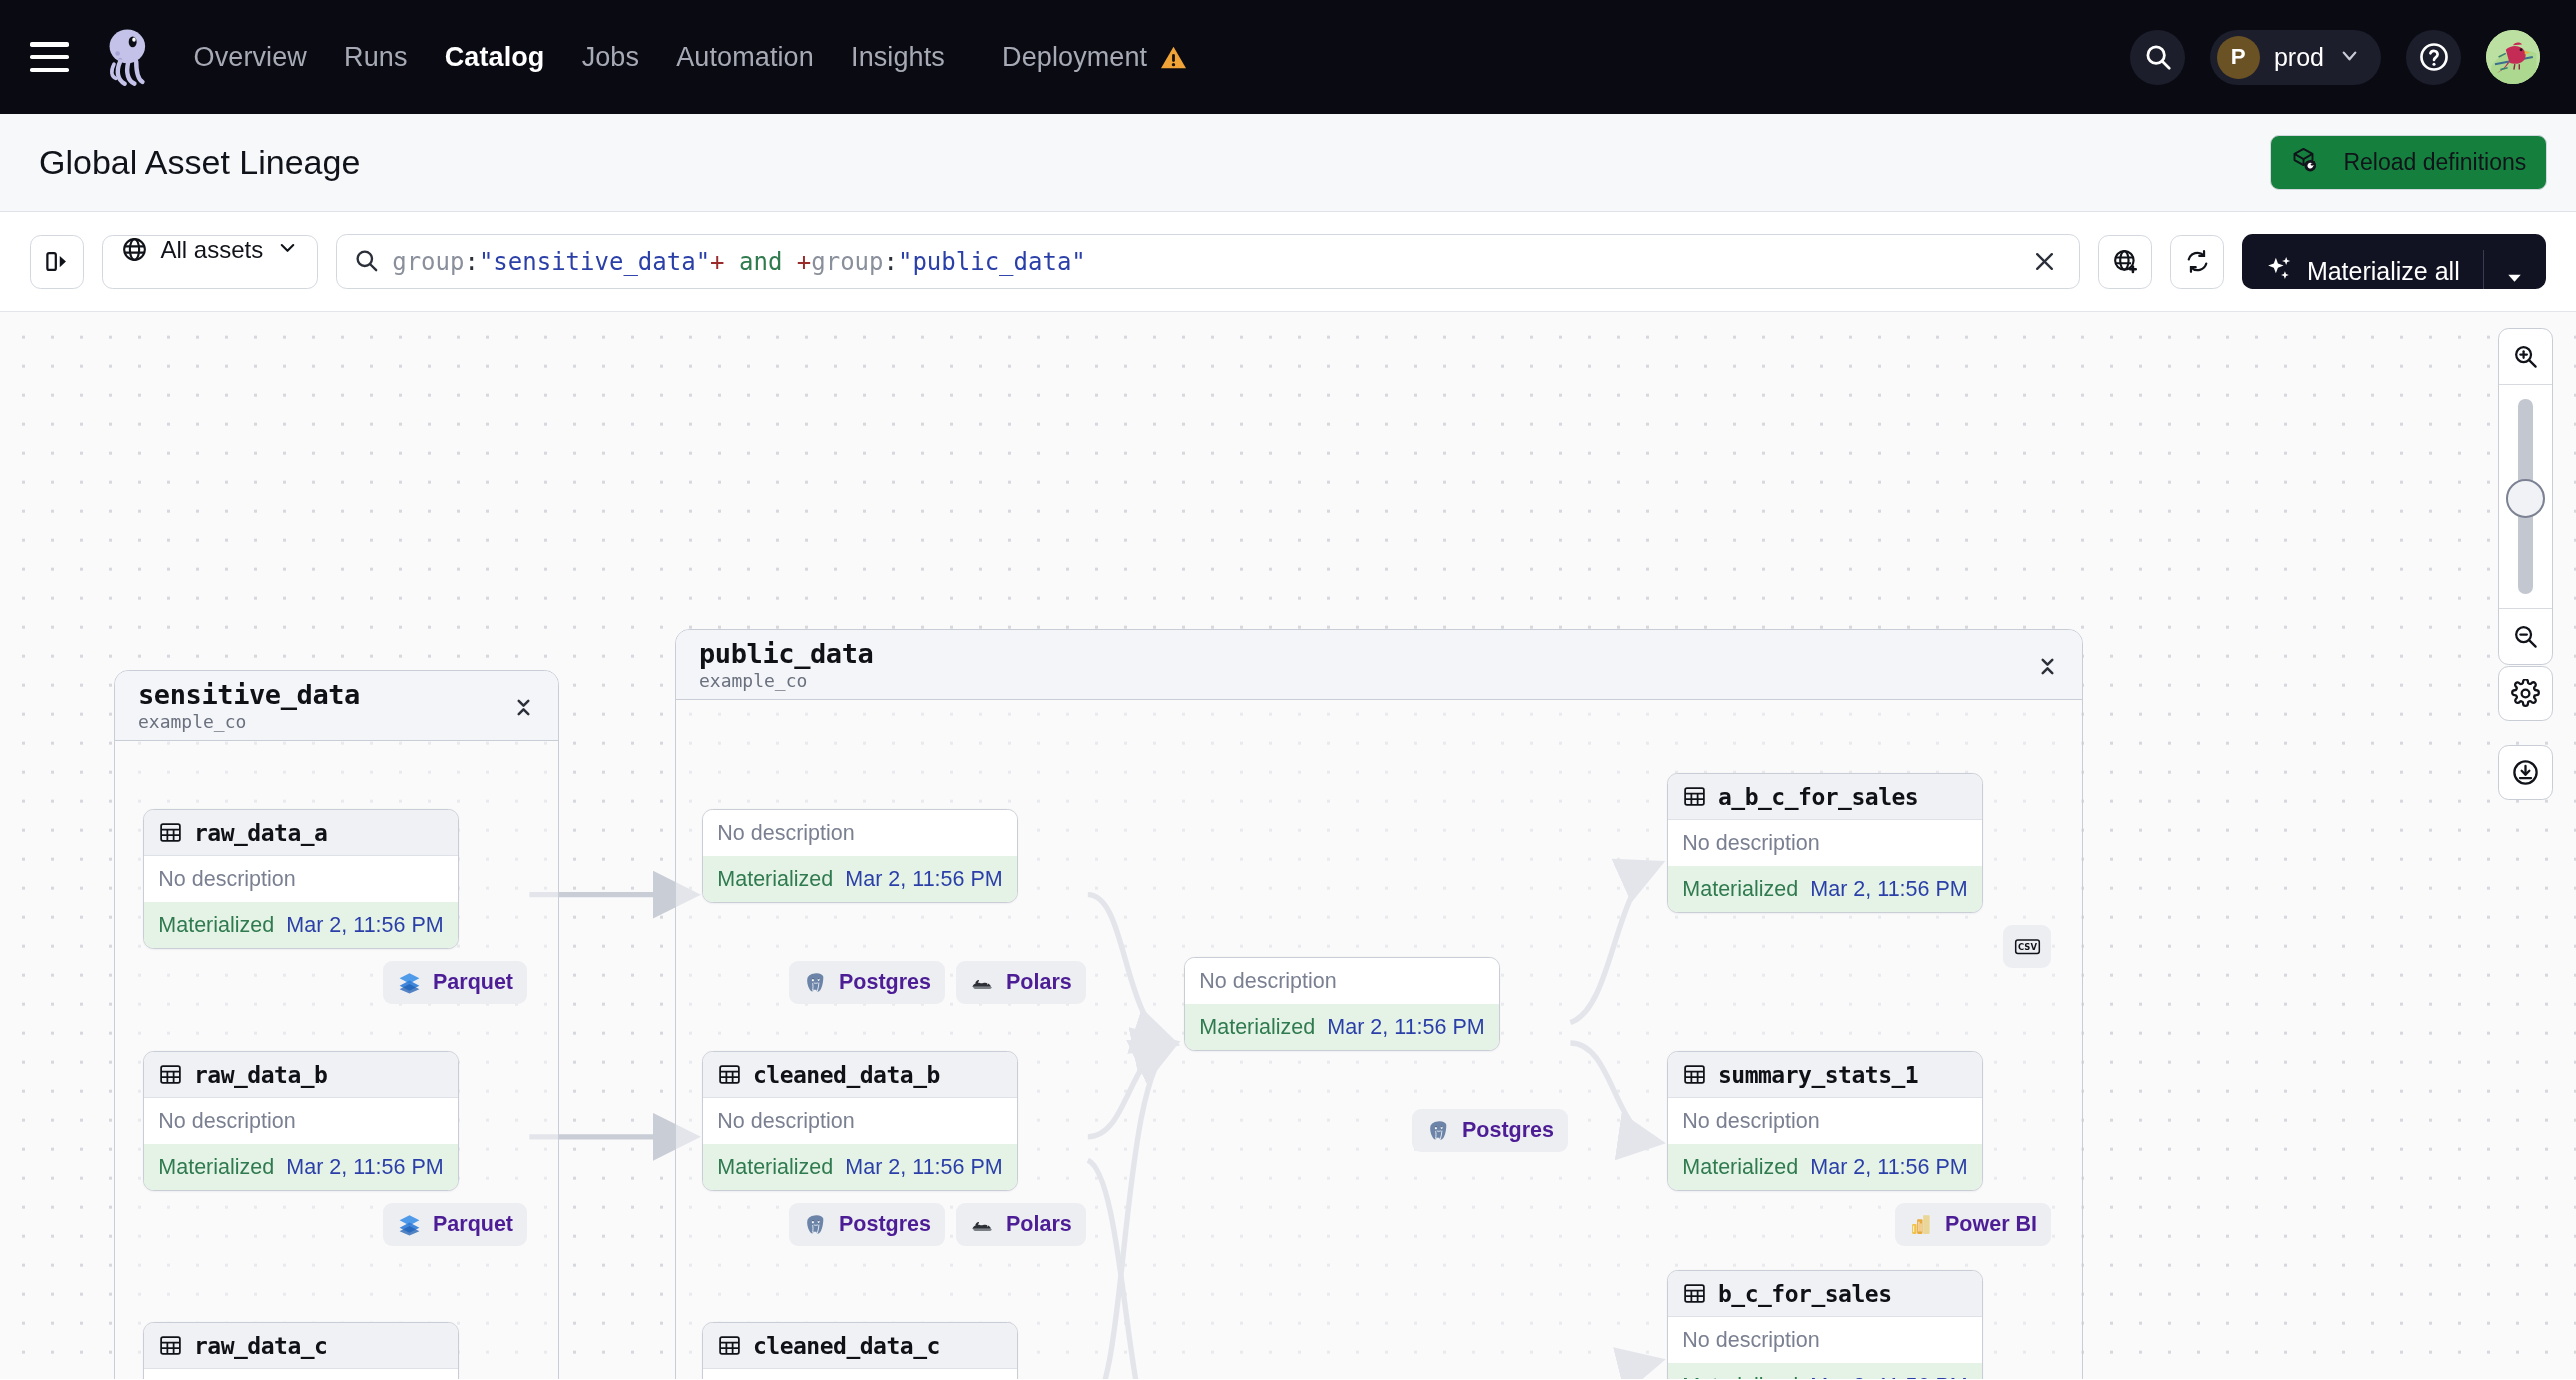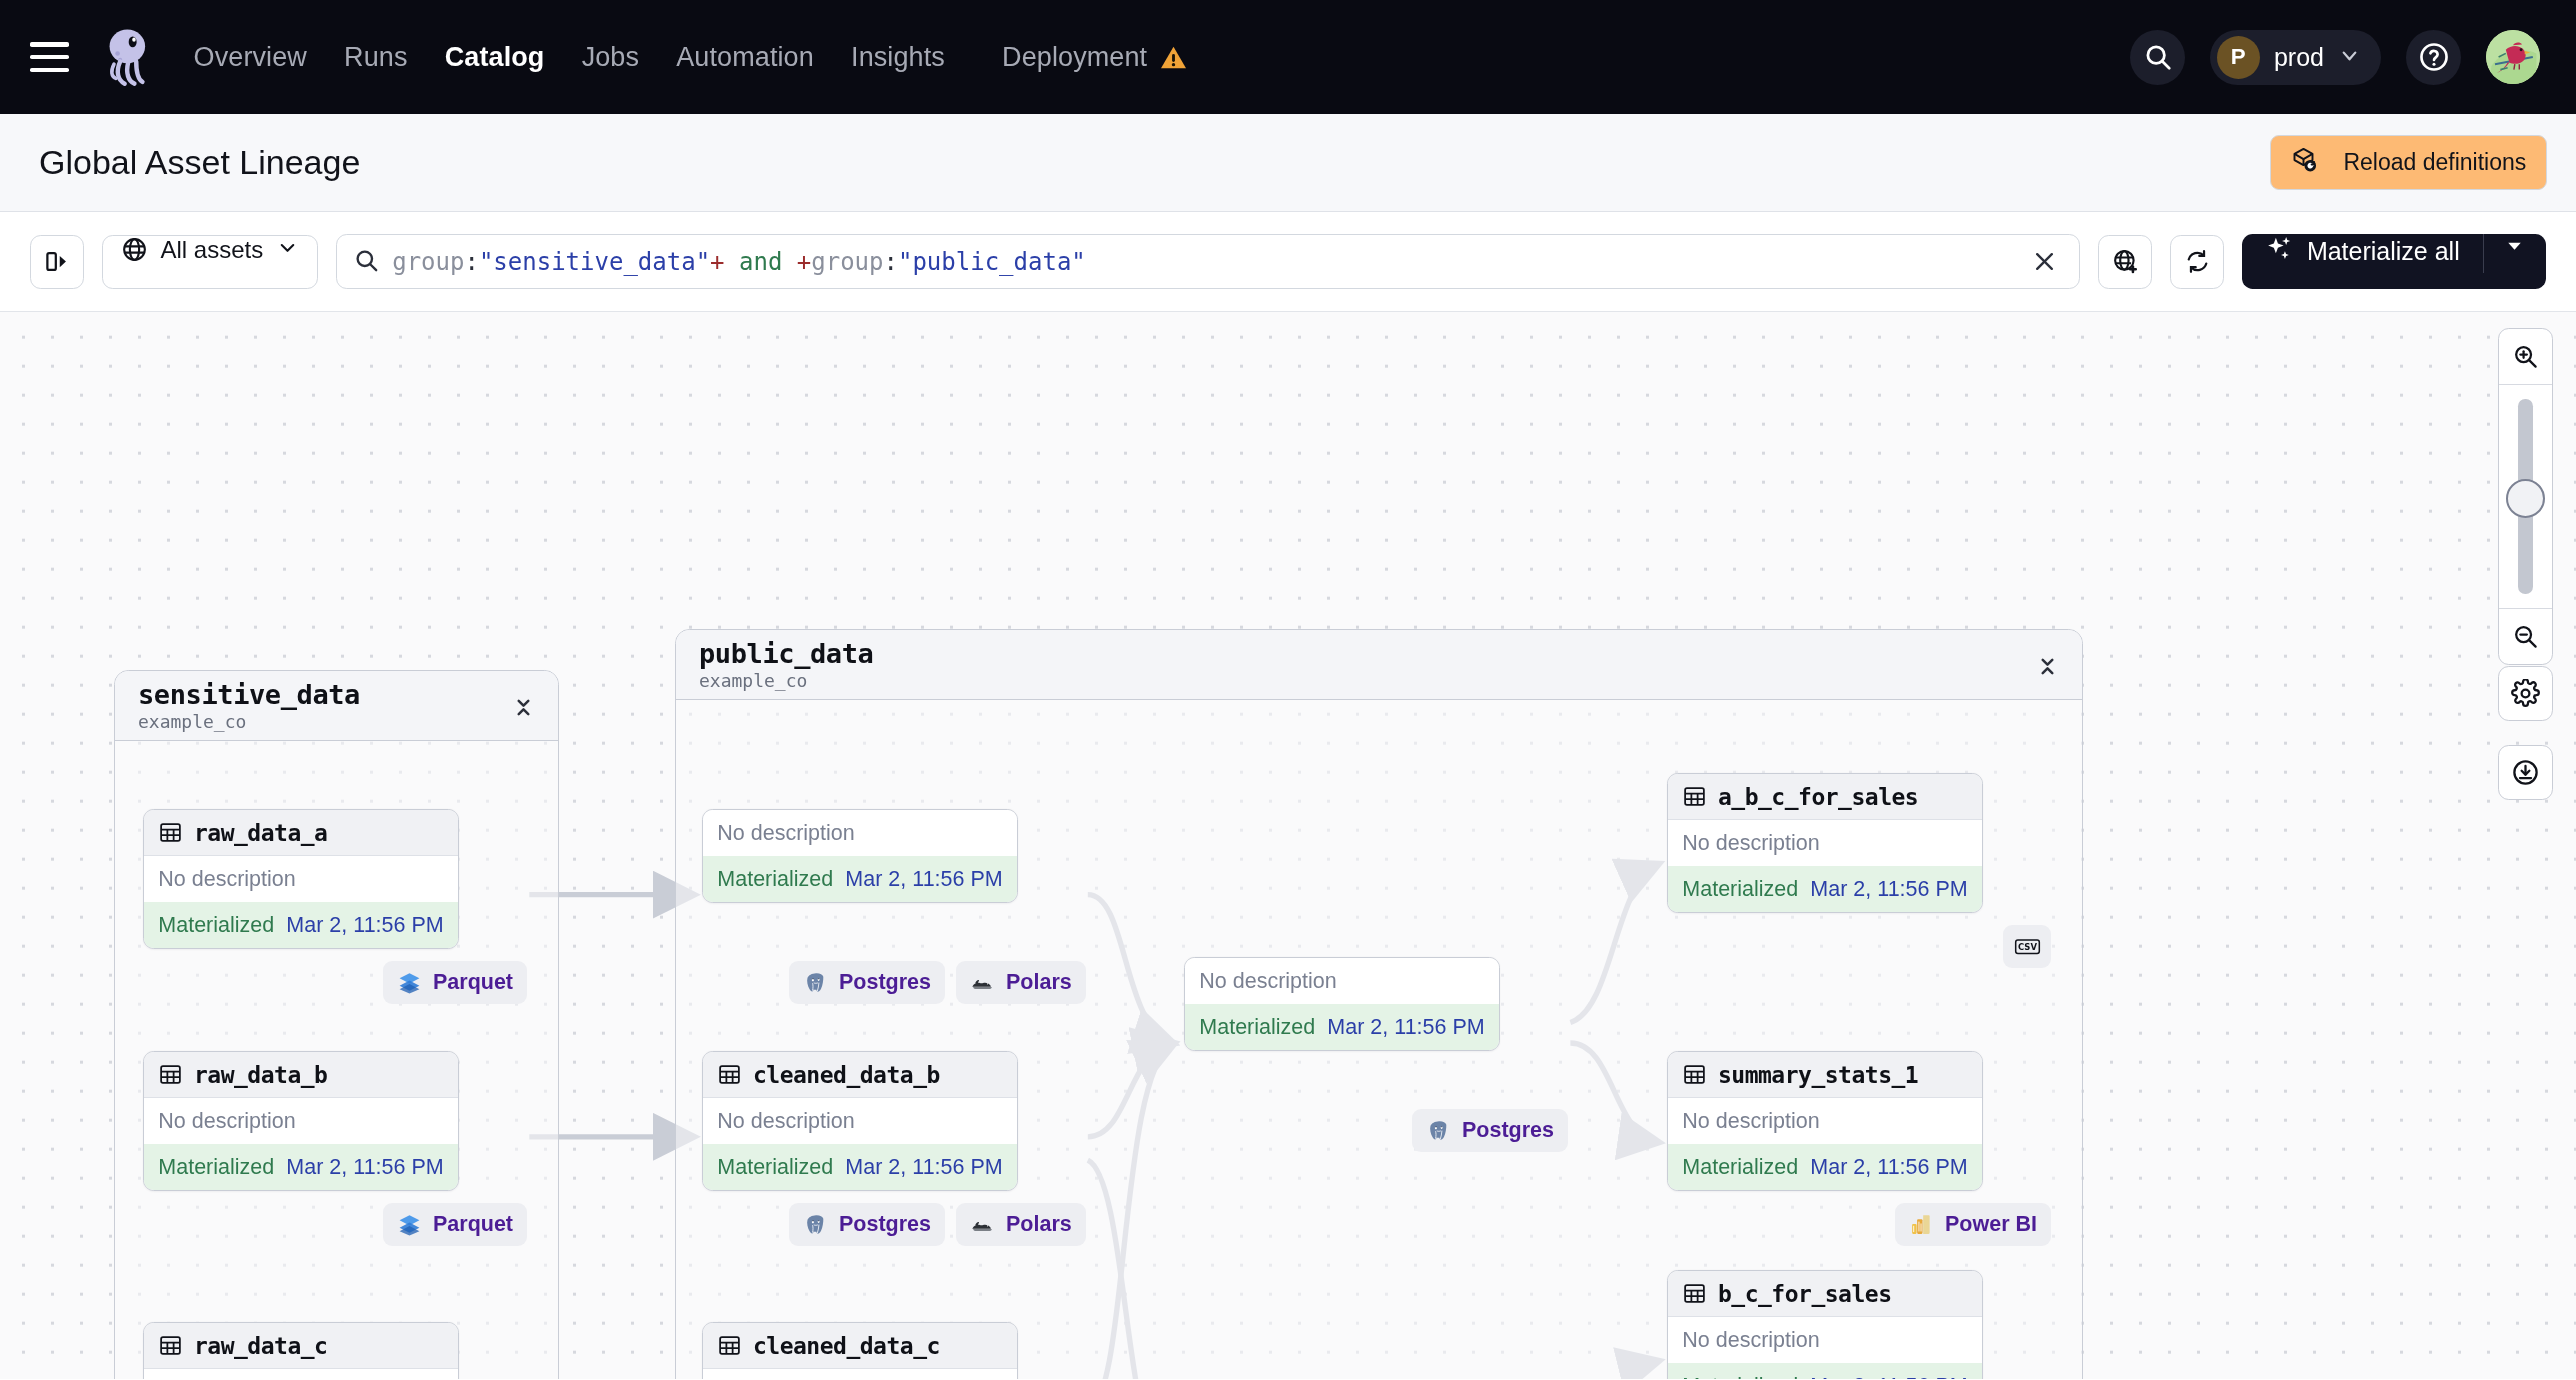--- a/index.html
+++ b/index.html
@@ -50,21 +50,21 @@
   }
 
   
   .titlebar {
     height: 98px; background:#F7F8FA; border-bottom:0.9px solid #DFE2E8;
     display:flex; align-items:center; padding: 0 29px 0 39px;
   }
   .page-title { font-size: 34px; color:#11131A; font-weight:400; }
   .reload-btn {
     margin-left:auto; height: 55px; border:0.9px solid #D3D8DF; border-radius:9px;
-    background:#fdba74; display:flex; align-items:center; gap:26px; padding:0 19.7px;
+    background:#15803d; display:flex; align-items:center; gap:26px; padding:0 19.7px;
     font-size:23px; color:#11131A; cursor:pointer;
   }
 
   
   .toolbar {
     height: 100px; background:#ffffff; border-bottom:0.9px solid #E2E5EA;
     display:flex; align-items:center; padding: 0 30px; gap: 18px;
   }
   .tb-square {
     width:54px;height:54px;border:0.9px solid #D3D8DF;border-radius:10.7px;background:#fff;
@@ -84,21 +84,21 @@
     overflow:hidden; flex:1;
   }
   .tok-key { color:#8A8F9C; }
   .tok-colon { color:#2B2F3A; }
   .tok-str { color:#2B3FA8; }
   .tok-plus { color:#9B2C2C; }
   .tok-op  { color:#2F7A4E; }
   .clear-x { cursor:pointer; padding: 0 5.4px; display:flex; align-items:center;}
   .mat-btn {
     height:55px; background:#111322; color:#fff; border-radius:10.7px;
-    display:flex; align-items:flex-start; cursor:pointer; flex:none;
+    display:flex; align-items:flex-end; cursor:pointer; flex:none;
   }
   .mat-main { display:flex; align-items:center; gap:12.5px; padding: 0 23px; font-size:25px; }
   .mat-div { width:0.9px; height:39px; background:#3A3D4E; }
   .mat-caret { padding: 0 19.7px; display:flex; align-items:center; }
 
   
   .canvas {
     position:relative; width:2576px; height:1067px; background:#FAFAFB;
     background-image: radial-gradient(#D6D8DE 1.8px, transparent 1.8px);
     background-size: 29px 29px;

